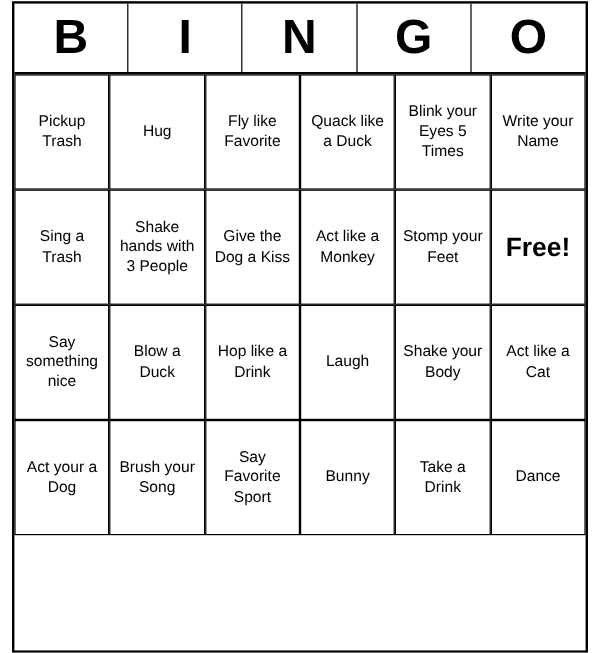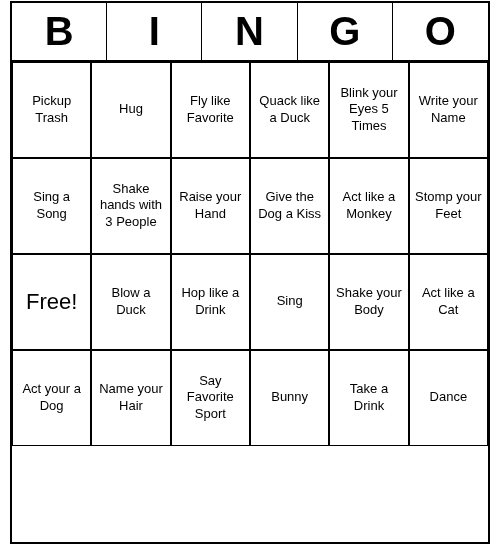--- a/index.html
+++ b/index.html
@@ -42,21 +42,21 @@
       align-items: center;
       justify-content: center;
       text-align: center;
       padding: 4px;
       font-size: 13px;
       line-height: 1.25;
       font-family: Arial, sans-serif;
     }
     .bingo-cell.free {
       font-size: 22px;
-      font-weight: normal;
+      font-weight: bold;
     }
     .bingo-cell:nth-child(5n) {
       border-right: 1px solid #000;
     }
   </style>
 </head>
 <body>
 
 <div class="bingo-card">
   <div class="bingo-header">
@@ -66,32 +66,32 @@
       <div class="bingo-header-cell">G</div>
       <div class="bingo-header-cell">O</div>
     </div>
   <div class="bingo-grid">
   <div class="bingo-cell">Pickup Trash</div>
       <div class="bingo-cell">Hug</div>
       <div class="bingo-cell">Fly like Favorite</div>
       <div class="bingo-cell">Quack like a Duck</div>
       <div class="bingo-cell">Blink your Eyes 5 Times</div>
       <div class="bingo-cell">Write your Name</div>
-      <div class="bingo-cell">Sing a Song</div>
+      <div class="bingo-cell">Sing a Trash</div>
       <div class="bingo-cell">Shake hands with 3 People</div>
-      <div class="bingo-cell">Raise your Hand</div>
       <div class="bingo-cell">Give the Dog a Kiss</div>
       <div class="bingo-cell">Act like a Monkey</div>
       <div class="bingo-cell">Stomp your Feet</div>
       <div class="bingo-cell free">Free!</div>
+      <div class="bingo-cell">Say something nice</div>
       <div class="bingo-cell">Blow a Duck</div>
       <div class="bingo-cell">Hop like a Drink</div>
-      <div class="bingo-cell">Sing</div>
+      <div class="bingo-cell">Laugh</div>
       <div class="bingo-cell">Shake your Body</div>
       <div class="bingo-cell">Act like a Cat</div>
       <div class="bingo-cell">Act your a Dog</div>
-      <div class="bingo-cell">Name your Hair</div>
+      <div class="bingo-cell">Brush your Song</div>
       <div class="bingo-cell">Say Favorite Sport</div>
       <div class="bingo-cell">Bunny</div>
       <div class="bingo-cell">Take a Drink</div>
       <div class="bingo-cell">Dance</div>
     </div>
 </div>
 
 </body></html>

